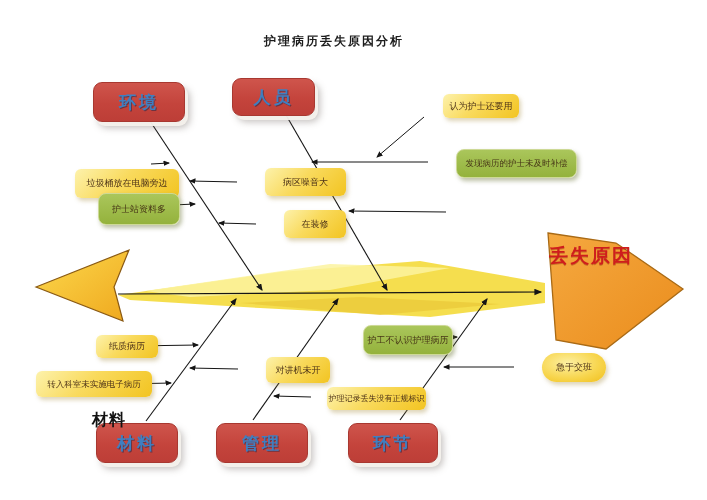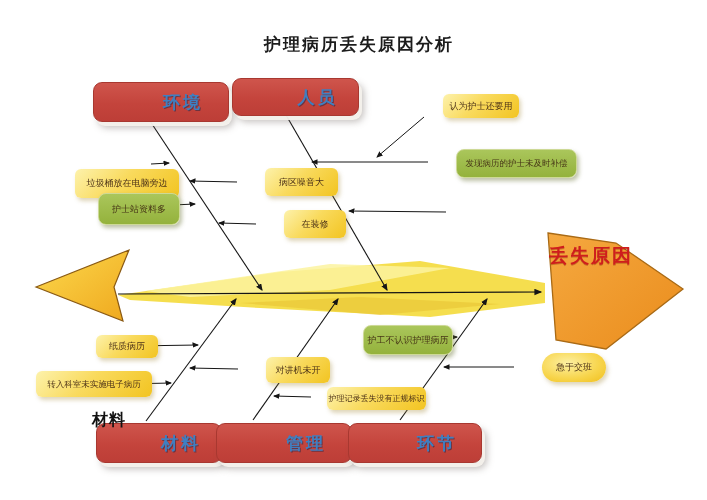--- a/index.html
+++ b/index.html
@@ -3,28 +3,27 @@
 <meta charset="utf-8">
 <style>
   html,body{margin:0;padding:0;background:#ffffff;}
   #stage{
     position:relative;width:707px;height:500px;background:#ffffff;overflow:hidden;
     font-family:"Liberation Serif","DejaVu Serif",serif;
   }
   #fishbone-svg{position:absolute;left:0;top:0;z-index:1;}
   .title{
     position:absolute;left:264px;top:33px;z-index:3;
-    font-size:17px;font-weight:600;letter-spacing:2px;color:#1c1c1c;white-space:nowrap;
+    font-size:12px;font-weight:600;letter-spacing:2px;color:#1c1c1c;white-space:nowrap;
   }
   .cat{
     position:absolute;z-index:2;display:flex;align-items:center;justify-content:center;
     background:linear-gradient(180deg,#cf554c 0%,#c4443c 55%,#bd3e37 100%);
     border:1px solid #a83830;border-radius:9px;
     box-shadow:3px 4px 0 rgba(244,241,236,.95),5px 6px 7px rgba(110,100,95,.40);
-    padding-left:44px;
   }
   .cat span{
     font-size:17px;font-weight:bold;color:#3f7fc1;letter-spacing:3px;white-space:nowrap;
     text-shadow:1px 1px 0 rgba(40,40,70,.55);
   }
   .cause{
     position:absolute;z-index:2;display:flex;align-items:center;justify-content:center;
     border-radius:6px;font-size:9px;color:#4d3318;white-space:nowrap;line-height:1;margin-left:28px;
   }
   .cause.yellow{
@@ -119,21 +118,21 @@
     </div>
 
   <div class="stray">材料</div>
 
   <div class="cause yellow" style="left:47px;top:169px;width:104px;height:29px">
       <span>垃圾桶放在电脑旁边</span>
     </div>
   <div class="cause green" style="left:70px;top:193px;width:80px;height:30px">
       <span>护士站资料多</span>
     </div>
-  <div class="cause yellow" style="left:237px;top:168px;width:73px;height:28px">
+  <div class="cause yellow" style="left:237px;top:168px;width:81px;height:28px">
       <span>病区噪音大</span>
     </div>
   <div class="cause yellow" style="left:256px;top:210px;width:62px;height:28px">
       <span>在装修</span>
     </div>
   <div class="cause yellow" style="left:415px;top:94px;width:76px;height:24px">
       <span>认为护士还要用</span>
     </div>
   <div class="cause green sm" style="left:428px;top:149px;width:119px;height:27px">
       <span>发现病历的护士未及时补偿</span>

